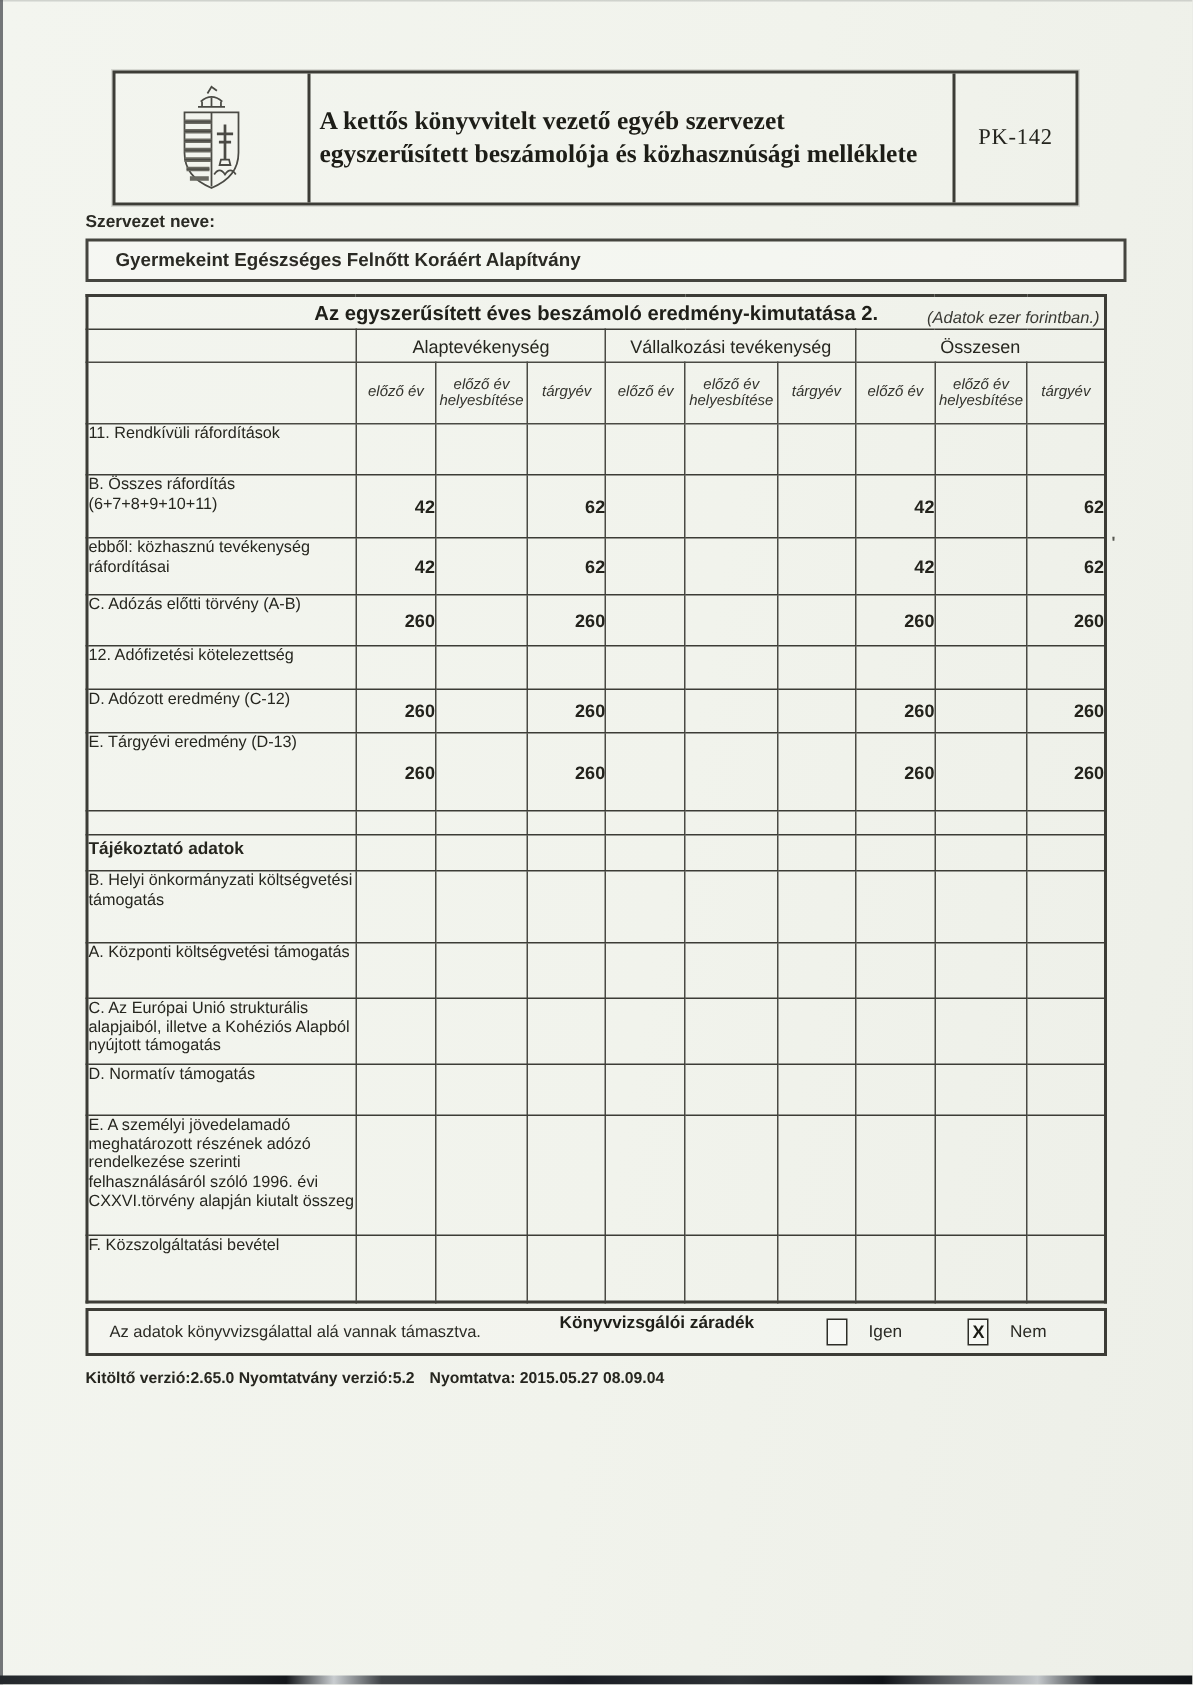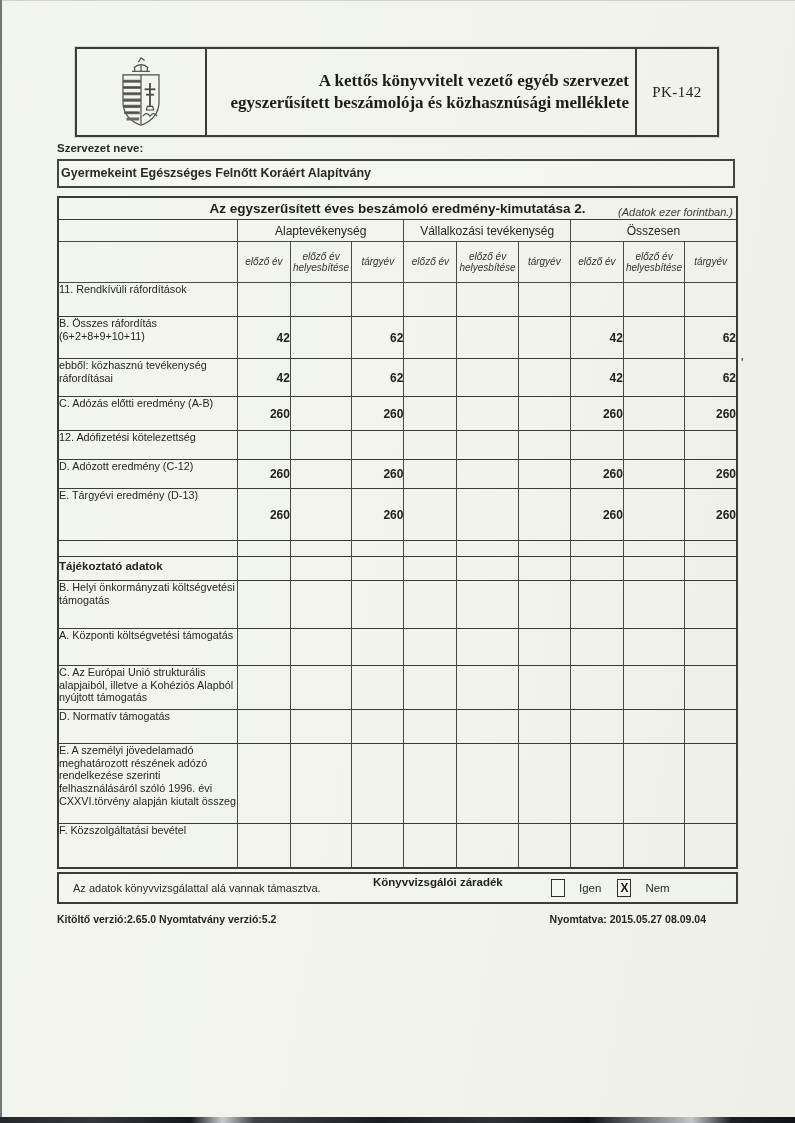--- a/index.html
+++ b/index.html
@@ -25,35 +25,35 @@
   .scan-artifact{position:absolute;left:741px;top:356px;color:#55554f;font-size:11px;font-weight:bold;}
 
   
   .header-box{
     position:absolute;left:75px;top:47px;width:640px;height:86px;
     border:2px solid #3c3c36;box-shadow:0 0 0 1px rgba(60,60,54,.15);
     display:flex;align-items:stretch;
   }
   .logo-cell{width:128px;border-right:2px solid #3c3c36;display:flex;align-items:center;justify-content:center;}
   .title-cell{
-    flex:1;display:flex;flex-direction:column;justify-content:center;text-align:right;
+    flex:1;display:flex;flex-direction:column;justify-content:center;text-align:left;
     font-family:"Liberation Serif",serif;font-weight:bold;font-size:17px;line-height:1.3;color:#1d1d17;
     padding:0 6px;
   }
   .code-cell{
     width:80px;border-left:2px solid #3c3c36;display:flex;align-items:center;justify-content:center;
     font-family:"Liberation Serif",serif;font-size:15px;color:#24241e;letter-spacing:.5px;
   }
 
   
   .org-label{position:absolute;left:57px;top:142px;font-size:11.5px;font-weight:600;color:#2a2a24;}
   .org-box{
     position:absolute;left:57px;top:159px;width:672px;height:25px;
     border:2px solid #45453f;background:rgba(255,255,255,.25);
-    font-size:12.5px;font-weight:bold;color:#2a2a24;line-height:25px;padding-left:2px;
+    font-size:12.5px;font-weight:bold;color:#2a2a24;line-height:25px;padding-left:18px;
   }
 
   
   .content{position:absolute;left:57px;top:196px;width:681px;}
 
   table.main-table{
     width:681px;border-collapse:collapse;table-layout:fixed;
     border:2px solid #3c3c36;
   }
   table.main-table th, table.main-table td{
@@ -86,32 +86,32 @@
   tr.spacer td{height:15px;}
   tr.data-row td{border-top:1.6px solid #3c3c36;border-bottom:1.6px solid #3c3c36;}
 
   
   .audit-box{
     margin-top:3px;width:677px;height:28px;border:2px solid #3c3c36;
     display:flex;align-items:center;background:rgba(255,255,255,.15);
   }
   .audit-statement{font-size:11px;color:#2a2a24;padding-left:14px;width:300px;}
   .audit-label{font-size:11.5px;font-weight:bold;color:#1f1f19;width:170px;align-self:flex-start;padding-top:2px;}
-  .chk-group{display:flex;align-items:center;gap:16px;padding-left:8px;}
+  .chk-group{display:flex;align-items:center;gap:44px;padding-left:8px;}
   .chk-item{display:flex;align-items:center;gap:14px;}
   .chk-box{
     width:12px;height:16px;border:1.6px solid #2e2e28;display:inline-flex;
     align-items:center;justify-content:center;
     font-size:12px;font-weight:bold;color:#1d1d17;background:rgba(255,255,255,.4);
   }
   .chk-label{font-size:11.5px;color:#2a2a24;}
 
   
   .version-row{
-    margin-top:9px;width:677px;display:flex;justify-content:space-between;
+    margin-top:9px;width:677px;display:flex;
     font-size:10.5px;font-weight:bold;color:#26261f;
   }
   .version-row .right{padding-right:28px;margin-left:10px;}
 
   svg.coa{display:block;}
 </style>
 </head>
 <body>
 
 <div class="page">
@@ -200,21 +200,21 @@
             <td class="value-cell"></td>
             <td class="value-cell"></td>
             <td class="value-cell"></td>
             <td class="value-cell"></td>
             <td class="value-cell"></td>
             <td class="value-cell"></td>
             <td class="value-cell"></td>
             <td class="value-cell"></td>
           </tr>
           <tr class="data-row" style="height: 42px;">
-            <td class="label-cell">B. Összes ráfordítás (6+2+8+9+10+11)</td>
+            <td class="label-cell">B. Összes ráfordítás (6+7+8+9+10+11)</td>
             <td class="value-cell">42</td>
             <td class="value-cell"></td>
             <td class="value-cell">62</td>
             <td class="value-cell"></td>
             <td class="value-cell"></td>
             <td class="value-cell"></td>
             <td class="value-cell">42</td>
             <td class="value-cell"></td>
             <td class="value-cell">62</td>
           </tr>
@@ -224,21 +224,21 @@
             <td class="value-cell"></td>
             <td class="value-cell">62</td>
             <td class="value-cell"></td>
             <td class="value-cell"></td>
             <td class="value-cell"></td>
             <td class="value-cell">42</td>
             <td class="value-cell"></td>
             <td class="value-cell">62</td>
           </tr>
           <tr class="data-row" style="height: 34px;">
-            <td class="label-cell">C. Adózás előtti eredmény (A-B)</td>
+            <td class="label-cell">C. Adózás előtti törvény (A-B)</td>
             <td class="value-cell">260</td>
             <td class="value-cell"></td>
             <td class="value-cell">260</td>
             <td class="value-cell"></td>
             <td class="value-cell"></td>
             <td class="value-cell"></td>
             <td class="value-cell">260</td>
             <td class="value-cell"></td>
             <td class="value-cell">260</td>
           </tr>

